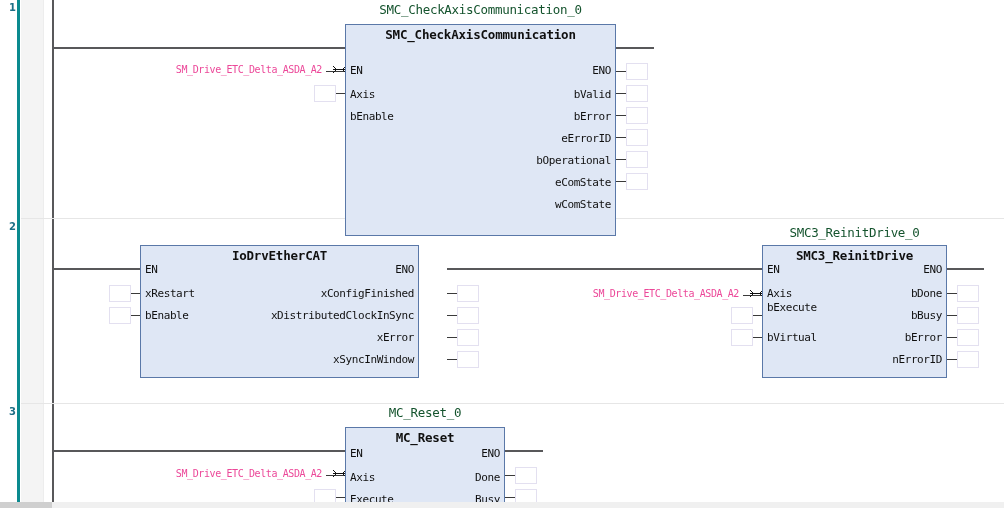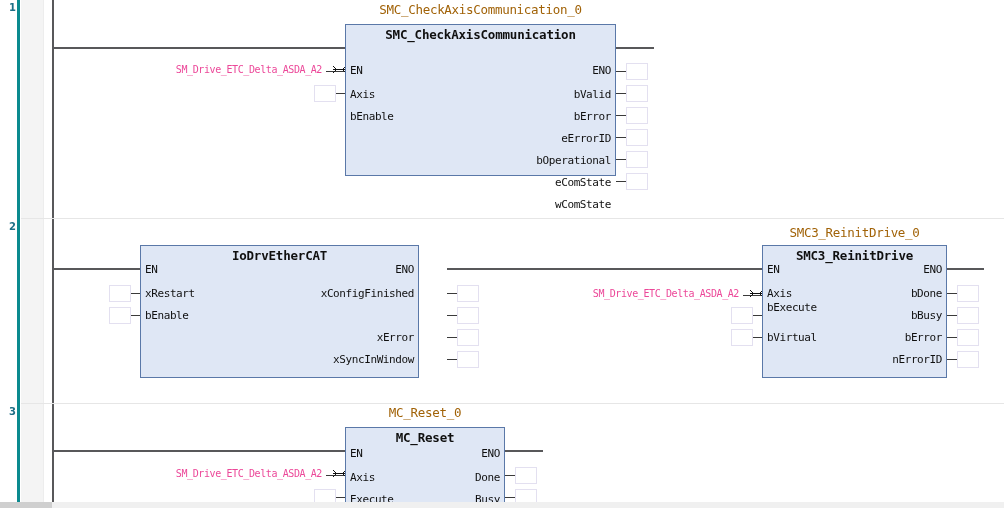--- a/index.html
+++ b/index.html
@@ -29,21 +29,21 @@
 
   
   .fb{position:absolute;box-sizing:border-box;
       background:#dfe7f5;border:1px solid #5a78a8;}
   .fb-title{position:absolute;left:0;right:0;top:2px;text-align:center;
             font-family:"DejaVu Sans Mono","Liberation Mono",monospace;
             font-size:12.5px;font-weight:bold;color:#101010;
             letter-spacing:-0.2px;white-space:nowrap;}
   .inst-name{position:absolute;text-align:center;white-space:nowrap;
              font-family:"DejaVu Sans Mono","Liberation Mono",monospace;
-             font-size:12.5px;color:#a16207;letter-spacing:-0.3px;}
+             font-size:12.5px;color:#14532d;letter-spacing:-0.3px;}
 
   .pin{position:absolute;white-space:nowrap;
        font-family:"DejaVu Sans Mono","Liberation Mono",monospace;
        font-size:11px;color:#101010;letter-spacing:-0.4px;line-height:14px;}
   .pin.in{text-align:left;}
   .pin.out{text-align:right;}
 
   
   .cbox{position:absolute;box-sizing:border-box;width:22px;height:17px;
         background:#ffffff;border:1px solid #e3e0f0;}
@@ -92,21 +92,21 @@
 
   <div class="hline" style="left:616px;top:47px;width:38px"></div>
 
   <div class="varlbl" style="left:60px;width:262px;top:64px">SM_Drive_ETC_Delta_ASDA_A2</div>
   <div class="hstub" style="left:326px;top:71px;width:20px"></div>
   <div class="dblarrow" style="left:333px;top:64px"></div>
 
   <div class="cbox" style="left:314px;top:85px"></div>
   <div class="hstub" style="left:336px;top:93px;width:10px"></div>
 
-  <div class="fb" style="left:345px;top:24px;width:271px;height:152px">
+  <div class="fb" style="left:345px;top:24px;width:271px;height:212px">
     <div class="fb-title">SMC_CheckAxisCommunication</div>
 
     <div class="pin in" style="left:4px;top:39px">EN</div>
     <div class="pin in" style="left:4px;top:63px">Axis</div>
     <div class="pin in" style="left:4px;top:85px">bEnable</div>
 
     <div class="pin out" style="right:4px;top:39px">ENO</div>
     <div class="pin out" style="right:4px;top:63px">bValid</div>
     <div class="pin out" style="right:4px;top:85px">bError</div>
     <div class="pin out" style="right:4px;top:107px">eErrorID</div>
@@ -142,20 +142,21 @@
 
   <div class="fb" style="left:140px;top:245px;width:279px;height:133px">
     <div class="fb-title">IoDrvEtherCAT</div>
 
     <div class="pin in" style="left:4px;top:17px">EN</div>
     <div class="pin in" style="left:4px;top:41px">xRestart</div>
     <div class="pin in" style="left:4px;top:63px">bEnable</div>
 
     <div class="pin out" style="right:4px;top:17px">ENO</div>
     <div class="pin out" style="right:4px;top:41px">xConfigFinished</div>
+    <div class="pin out" style="right:4px;top:63px">xDistributedClockInSync</div>
     <div class="pin out" style="right:4px;top:85px">xError</div>
     <div class="pin out" style="right:4px;top:107px">xSyncInWindow</div>
   </div>
 
   <div class="hstub" style="left:447px;top:293px;width:10px"></div>
   <div class="cbox" style="left:457px;top:285px"></div>
   <div class="hstub" style="left:447px;top:315px;width:10px"></div>
   <div class="cbox" style="left:457px;top:307px"></div>
   <div class="hstub" style="left:447px;top:337px;width:10px"></div>
   <div class="cbox" style="left:457px;top:329px"></div>

